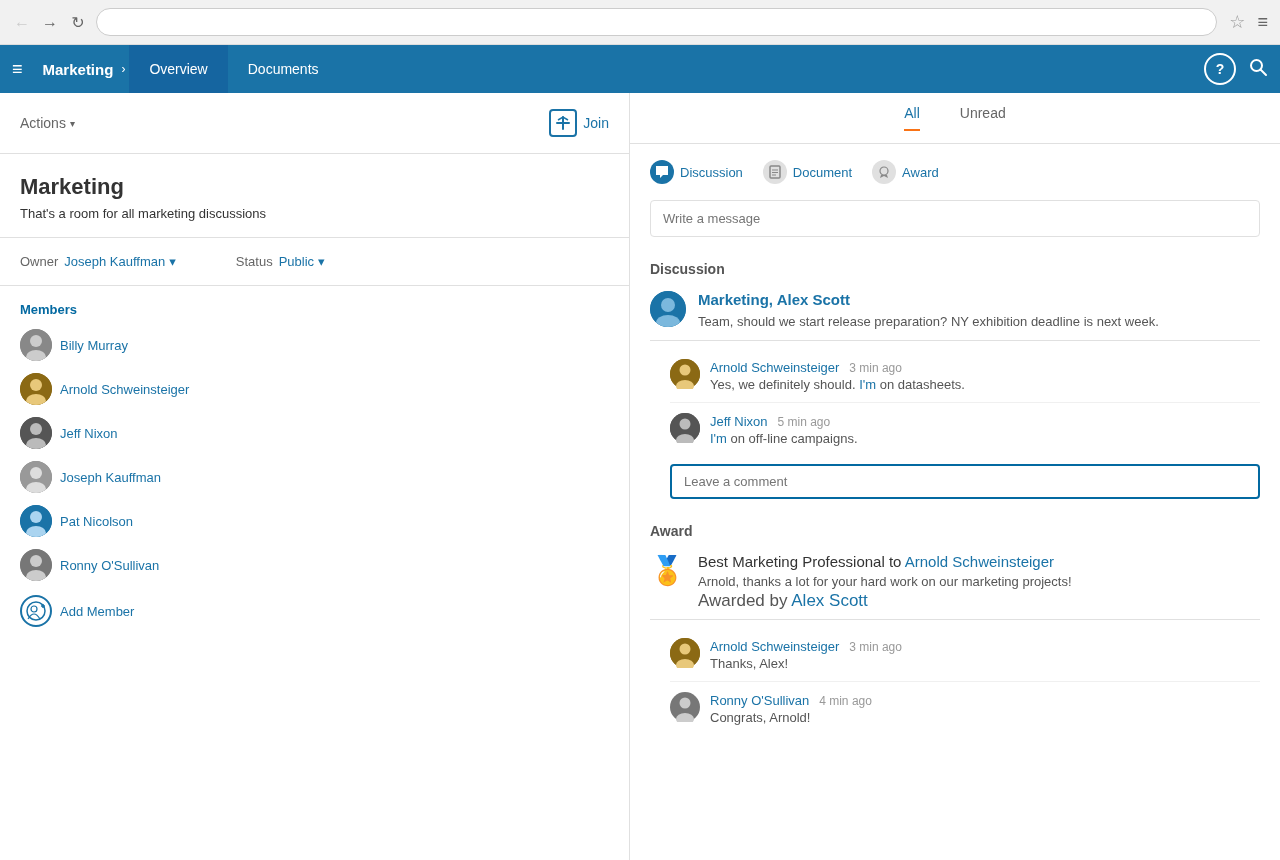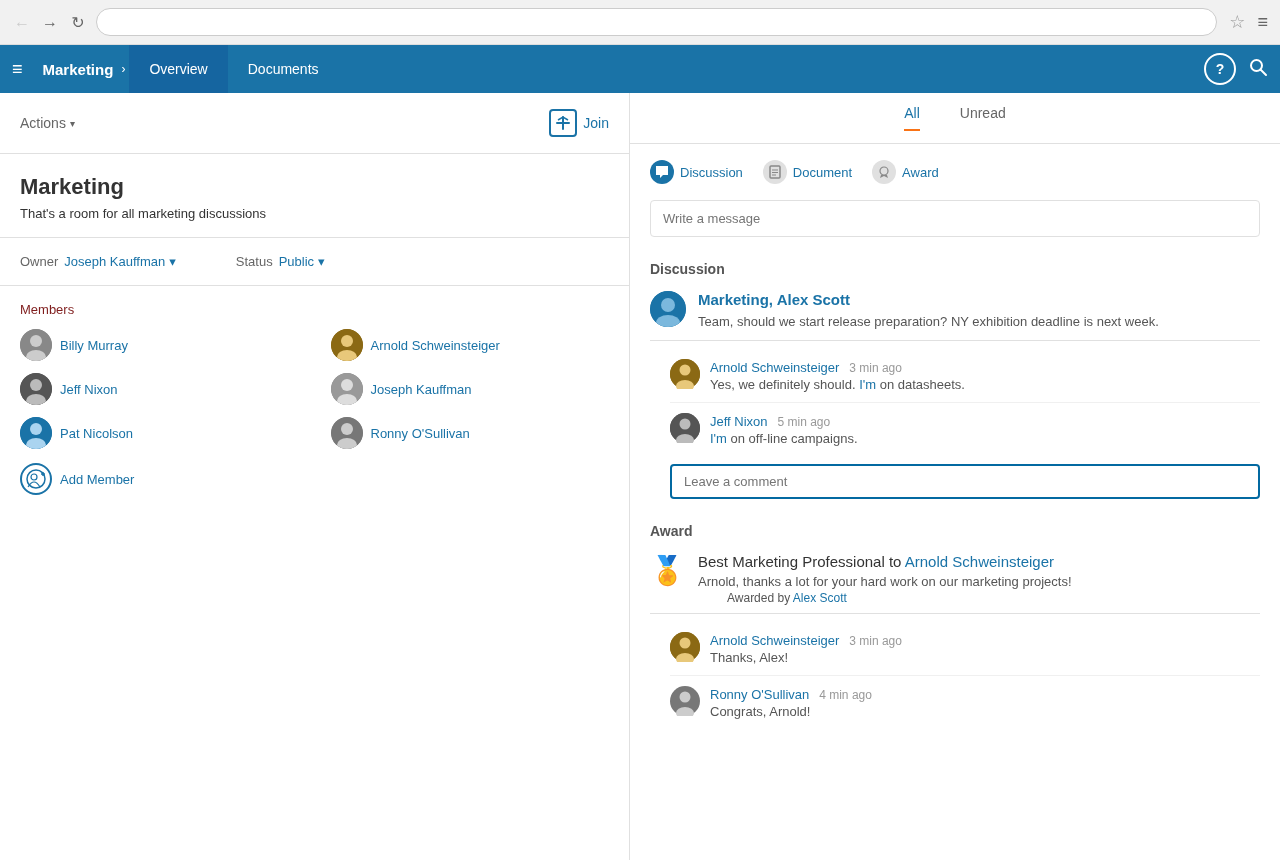--- a/index.html
+++ b/index.html
@@ -167,24 +167,24 @@
       padding: 16px 20px;
       display: flex;
       gap: 60px;
       border-bottom: 1px solid #e0e0e0;
     }
     .meta-item { display: flex; align-items: center; gap: 6px; font-size: 13px; color: #666; }
     .meta-value { color: #1a73a7; cursor: pointer; display: flex; align-items: center; gap: 4px; }
     .meta-label { color: #666; }
 
     .members-section { padding: 16px 20px; }
-    .members-title { font-size: 13px; font-weight: normal; color: #7f1d1d; margin-bottom: 12px; }
+    .members-title { font-size: 13px; font-weight: bold; color: #0369a1; margin-bottom: 12px; }
     .members-grid {
       display: grid;
-      grid-template-columns: 1fr 1fr;
+      grid-template-columns: 1fr;
       gap: 12px 32px;
     }
     .member-item {
       display: flex;
       align-items: center;
       gap: 8px;
       cursor: pointer;
     }
     .member-avatar {
       width: 32px; height: 32px;
@@ -365,21 +365,21 @@
     .award-icon {
       width: 36px; height: 36px;
       flex-shrink: 0;
       display: flex; align-items: center; justify-content: center;
       font-size: 22px;
     }
     .award-content {}
     .award-title { font-size: 15px; color: #333; font-weight: 500; margin-bottom: 4px; }
     .award-title a { color: #1a73a7; text-decoration: none; }
     .award-desc { font-size: 13px; color: #555; }
-    .award-by { font-size: 12px; color: #555; margin-top: 2px; margin-left: 29px; }
+    .award-by { font-size: 17px; color: #555; margin-top: 2px; }
     .award-by a { color: #1a73a7; text-decoration: none; }
     .av-gray { background: #888; }
     .av-brown { background: #8B6914; }
     .av-teal { background: #1a73a7; }
     .av-dark { background: #555; }
   </style>
 </head>
 <body>
 
 <div class="browser-bar">

